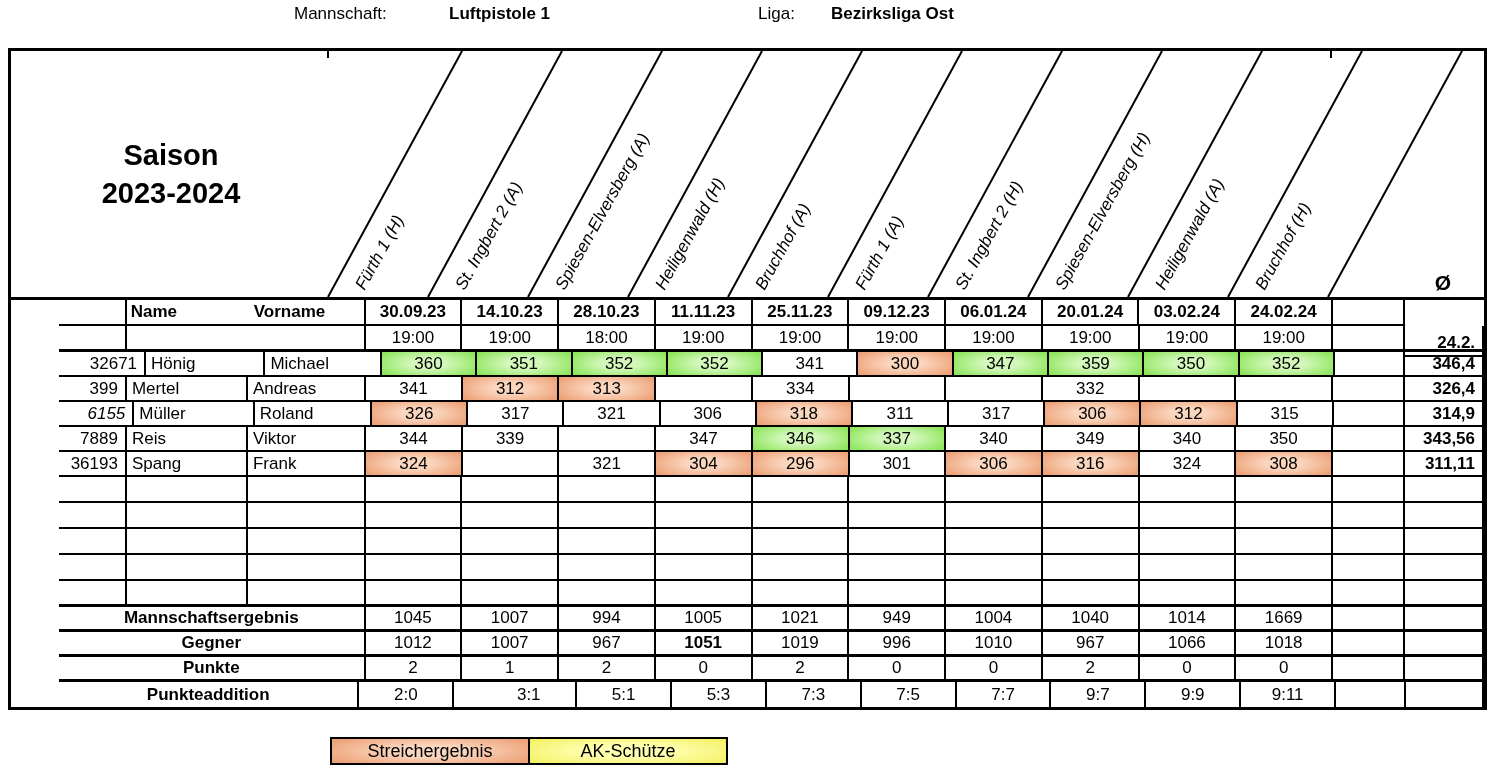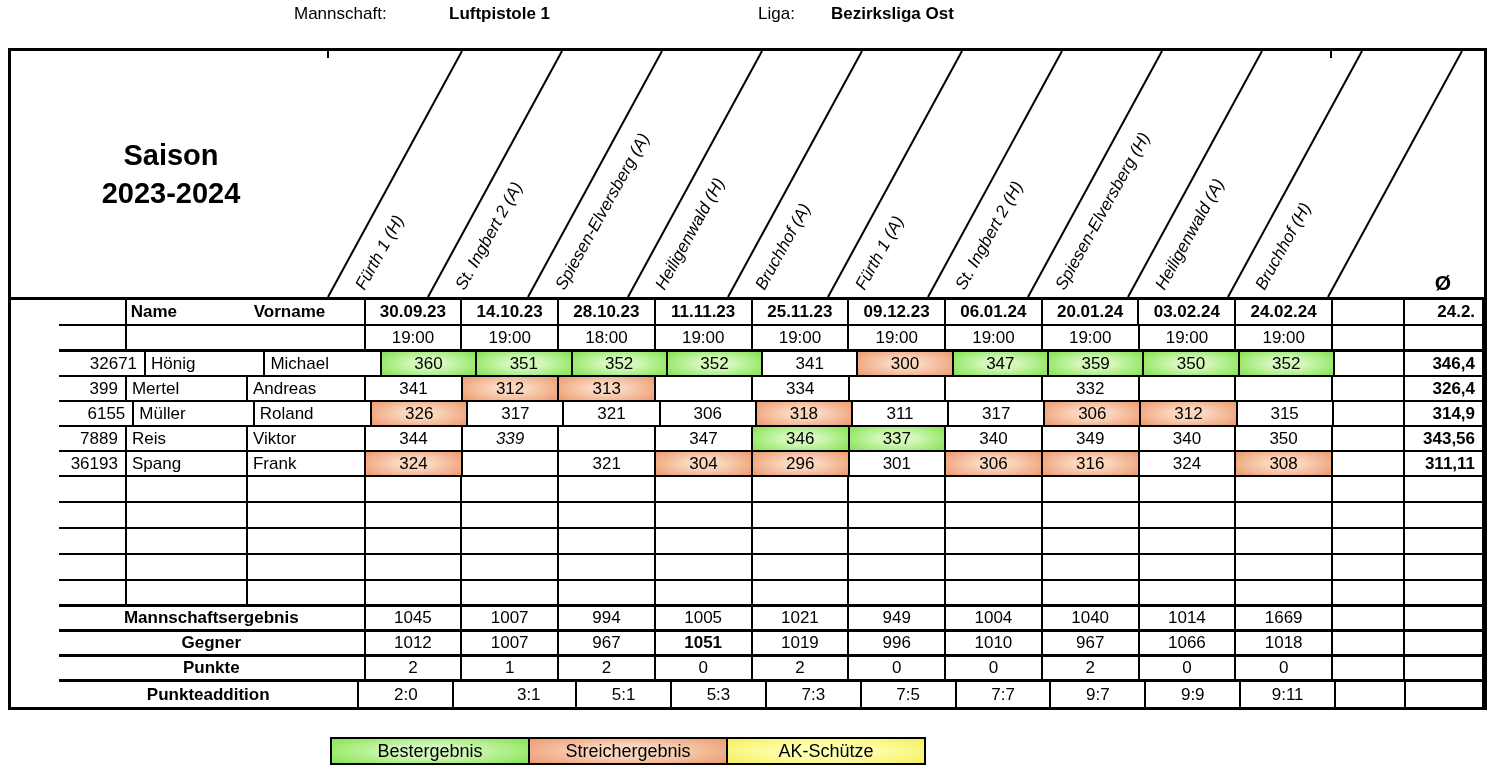--- a/index.html
+++ b/index.html
@@ -105,21 +105,21 @@
           <div class="c b" style="width: 100px;">14.10.23</div>
           <div class="c b" style="width: 100px;">28.10.23</div>
           <div class="c b" style="width: 100px;">11.11.23</div>
           <div class="c b" style="width: 100px;">25.11.23</div>
           <div class="c b" style="width: 100px;">09.12.23</div>
           <div class="c b" style="width: 100px;">06.01.24</div>
           <div class="c b" style="width: 100px;">20.01.24</div>
           <div class="c b" style="width: 100px;">03.02.24</div>
           <div class="c b" style="width: 100px;">24.02.24</div>
           <div class="c" style="width: 74px;"></div>
-          <div class="c b right" style="width: 82px;">24.2.</div>
+          <div class="c b right" style="width: 82px; margin-top: 31px;">24.2.</div>
         </div>
         <div class="row thick" style="height: 26px;">
           <div class="c" style="width: 70px;"></div>
           <div class="c" style="width: 247px;"></div>
           <div class="c" style="width: 100px;">19:00</div>
           <div class="c" style="width: 100px;">19:00</div>
           <div class="c" style="width: 100px;">18:00</div>
           <div class="c" style="width: 100px;">19:00</div>
           <div class="c" style="width: 100px;">19:00</div>
           <div class="c" style="width: 100px;">19:00</div>
@@ -158,42 +158,42 @@
           <div class="c" style="width: 100px;">334</div>
           <div class="c" style="width: 100px;"></div>
           <div class="c" style="width: 100px;"></div>
           <div class="c" style="width: 100px;">332</div>
           <div class="c" style="width: 100px;"></div>
           <div class="c" style="width: 100px;"></div>
           <div class="c" style="width: 74px;"></div>
           <div class="c b right" style="width: 82px;">326,4</div>
         </div>
         <div class="row" style="height: 25px;">
-          <div class="c right" style="width: 78px;">6155</div>
+          <div class="c right" style="width: 78px; font-style: italic;">6155</div>
           <div class="c left" style="width: 125px;">Müller</div>
           <div class="c left" style="width: 122px;">Roland</div>
           <div class="c bg-strike" style="width: 100px;">326</div>
           <div class="c" style="width: 100px;">317</div>
           <div class="c" style="width: 100px;">321</div>
           <div class="c" style="width: 100px;">306</div>
           <div class="c bg-strike" style="width: 100px;">318</div>
           <div class="c" style="width: 100px;">311</div>
           <div class="c" style="width: 100px;">317</div>
           <div class="c bg-strike" style="width: 100px;">306</div>
           <div class="c bg-strike" style="width: 100px;">312</div>
           <div class="c" style="width: 100px;">315</div>
           <div class="c" style="width: 74px;"></div>
           <div class="c b right" style="width: 82px;">314,9</div>
         </div>
         <div class="row" style="height: 25px;">
           <div class="c right" style="width: 70px;">7889</div>
           <div class="c left" style="width: 125px;">Reis</div>
           <div class="c left" style="width: 122px;">Viktor</div>
           <div class="c" style="width: 100px;">344</div>
-          <div class="c" style="width: 100px; font-style: italic;">339</div>
+          <div class="c" style="width: 100px;">339</div>
           <div class="c" style="width: 100px;"></div>
           <div class="c" style="width: 100px;">347</div>
           <div class="c bg-best" style="width: 100px;">346</div>
           <div class="c bg-best" style="width: 100px;">337</div>
           <div class="c" style="width: 100px;">340</div>
           <div class="c" style="width: 100px;">349</div>
           <div class="c" style="width: 100px;">340</div>
           <div class="c" style="width: 100px;">350</div>
           <div class="c" style="width: 74px;"></div>
           <div class="c b right" style="width: 82px;">343,56</div>
@@ -357,18 +357,17 @@
           <div class="c" style="width: 100px;">9:7</div>
           <div class="c" style="width: 100px;">9:9</div>
           <div class="c" style="width: 100px;">9:11</div>
           <div class="c" style="width: 74px;"></div>
           <div class="c" style="width: 82px;"></div>
         </div>
       </div>
   </div>
 
   <div id="legend">
-    <div class="lg bg-best">Bestergebnis</div>
     <div class="lg bg-strike">Streichergebnis</div>
     <div class="lg bg-ak">AK-Schütze</div>
   </div>
 
 </div>
 
 </body></html>

